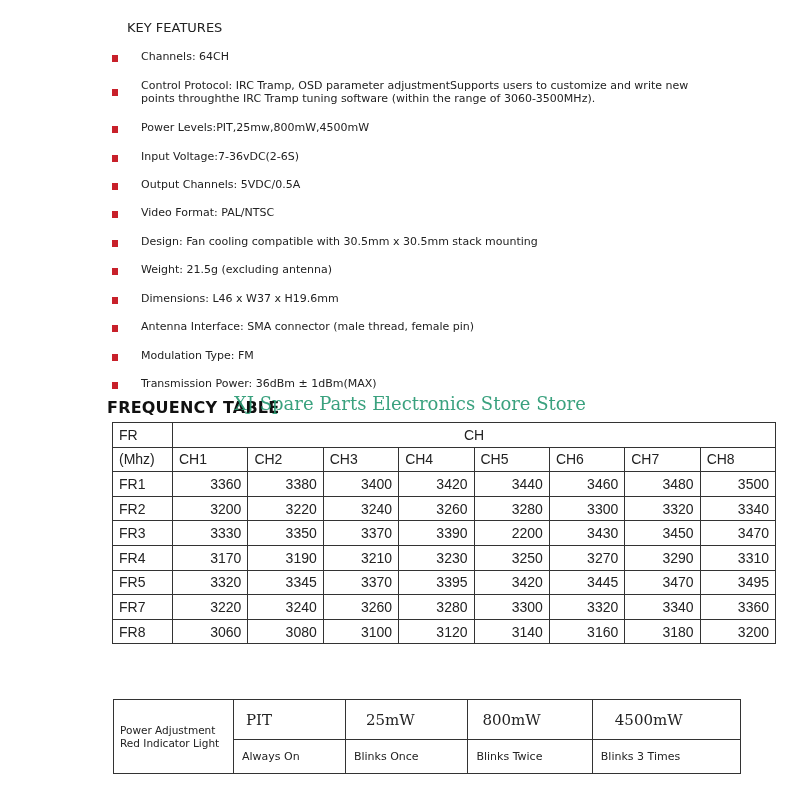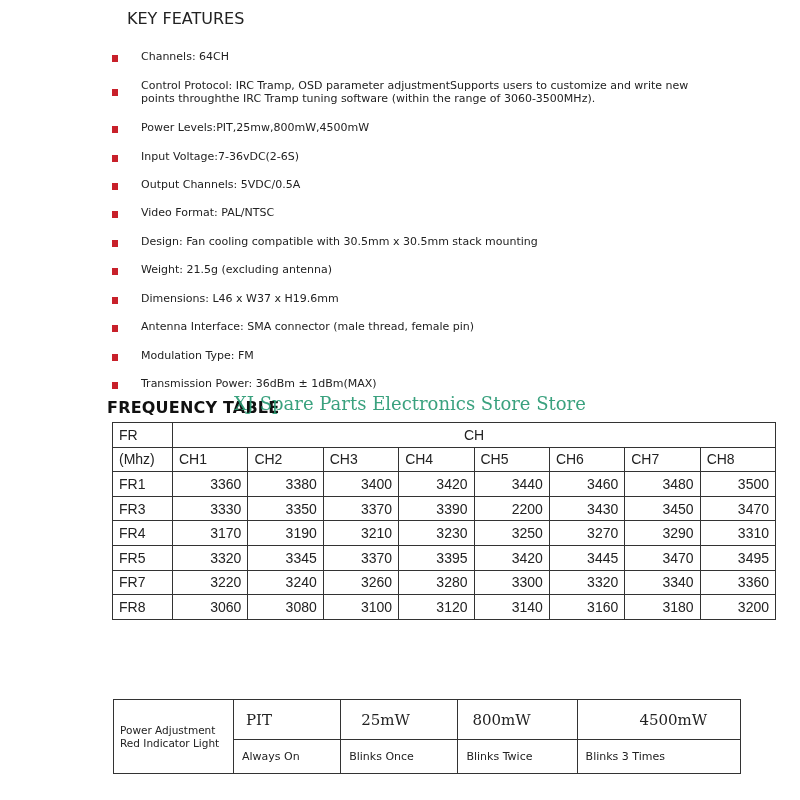--- a/index.html
+++ b/index.html
@@ -1,19 +1,19 @@
 <!DOCTYPE html>
 <html><head>
 <meta charset="utf-8">
 <style>
   html, body { margin: 0; padding: 0; background: #ffffff; }
   body { width: 800px; height: 800px; position: relative; overflow: hidden; color: #222; }
   .sans { font-family: "DejaVu Sans", sans-serif; }
 
-  #features-title { position: absolute; left: 127px; top: 9px; font-size: 16px; color: #222; }
+  #features-title { position: absolute; left: 127px; top: 20px; font-size: 13px; color: #222; }
 
   .feature { position: absolute; left: 112px; width: 600px; font-size: 11px; line-height: 13px; color: #222; }
   .feature .bullet { position: absolute; left: 0; width: 6px; height: 7px; background: #c8202a; }
   .feature .text { position: absolute; left: 15px; white-space: pre-line; margin-left: 14px; }
 
   #freq-title { position: absolute; left: 107px; top: 398px; font-family: "DejaVu Sans", sans-serif; font-weight: bold; font-size: 16px; color: #111; letter-spacing: 0.2px; }
   #watermark { position: absolute; left: 234px; top: 393px; font-family: "DejaVu Serif", serif; font-size: 18px; color: #2a9a74; opacity: 0.92; white-space: nowrap; }
 
   table { border-collapse: collapse; position: absolute; }
   #freq-table { left: 112px; top: 422px; width: 664px; font-family: "Liberation Sans", sans-serif; font-size: 14px; color: #222; }
@@ -114,20 +114,31 @@
         <td class="num">3360</td>
         <td class="num">3380</td>
         <td class="num">3400</td>
         <td class="num">3420</td>
         <td class="num">3440</td>
         <td class="num">3460</td>
         <td class="num">3480</td>
         <td class="num">3500</td>
       </tr>
       <tr>
+        <td>FR2</td>
+        <td class="num">3200</td>
+        <td class="num">3220</td>
+        <td class="num">3240</td>
+        <td class="num">3260</td>
+        <td class="num">3280</td>
+        <td class="num">3300</td>
+        <td class="num">3320</td>
+        <td class="num">3340</td>
+      </tr>
+      <tr>
         <td>FR3</td>
         <td class="num">3330</td>
         <td class="num">3350</td>
         <td class="num">3370</td>
         <td class="num">3390</td>
         <td class="num">2200</td>
         <td class="num">3430</td>
         <td class="num">3450</td>
         <td class="num">3470</td>
       </tr>
@@ -181,21 +192,21 @@
 <table id="power-table">
   <tbody>
     <tr id="power-level-row">
       <td class="label-cell" rowspan="2">
         <div>Power Adjustment</div>
         <div>Red Indicator Light</div>
       </td>
     <td class="level" style="padding-left: 12px;">PIT</td>
         <td class="level" style="padding-left: 20px;">25mW</td>
         <td class="level" style="padding-left: 14px; margin-left: 34px;">800mW</td>
-        <td class="level" style="padding-left: 37px; text-align: center;">4500mW</td>
+        <td class="level" style="padding-left: 22px;">4500mW</td>
       </tr>
     <tr id="power-state-row">
         <td class="state">Always On</td>
         <td class="state">Blinks Once</td>
         <td class="state">Blinks Twice</td>
         <td class="state">Blinks 3 Times</td>
       </tr>
   </tbody>
 </table>
 

